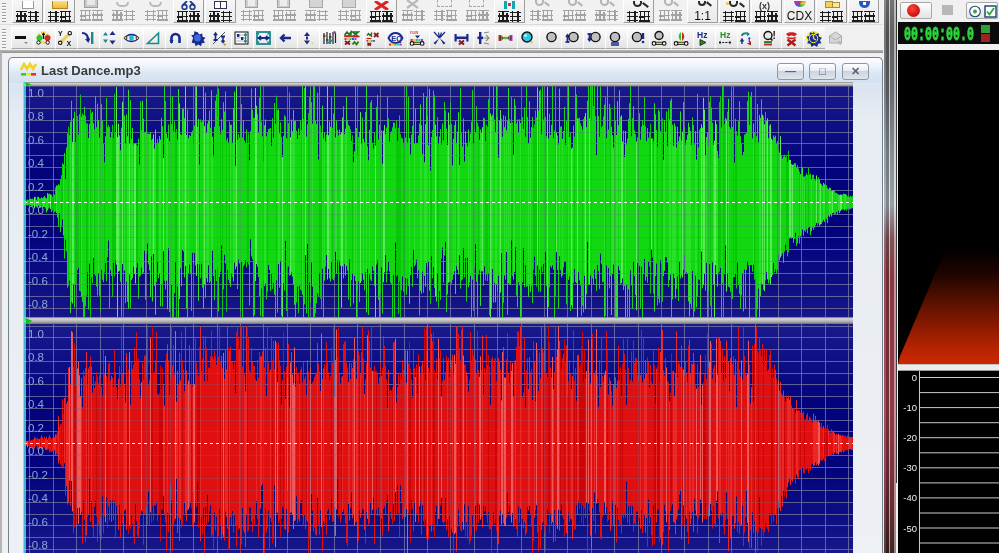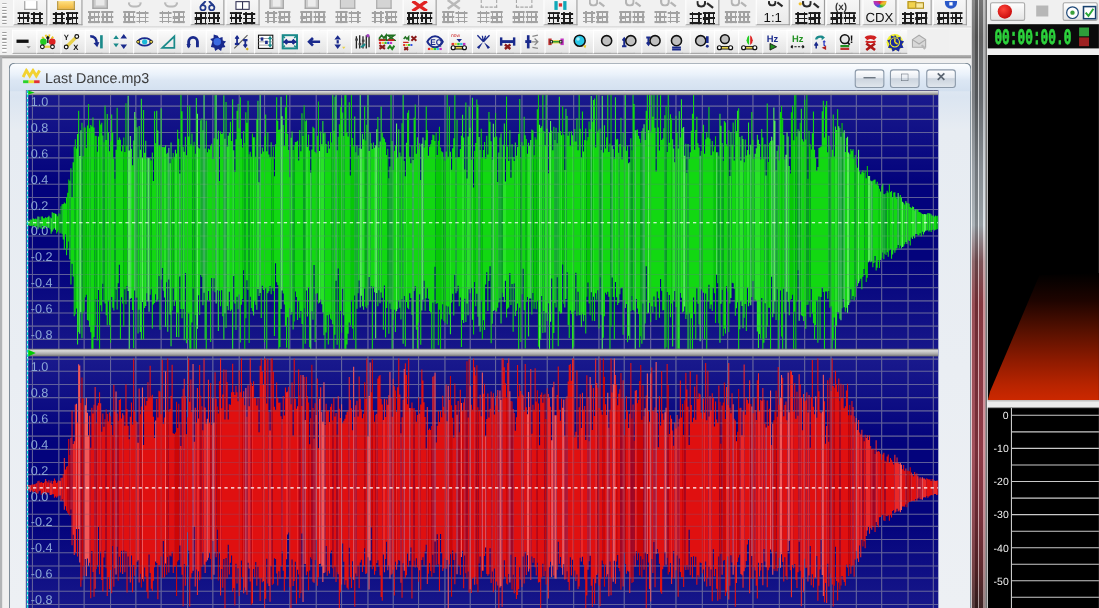--- a/index.html
+++ b/index.html
@@ -37,27 +37,27 @@
 .b2.dis { background:#f0f0f0; border-color:#f0f0f0; }
 .grip { position:absolute; left:2px; width:4px;
   background:repeating-linear-gradient(180deg,#9d9d9d 0 1px,#fff 1px 2px,transparent 2px 3px); }
 #tbend { position:absolute; left:0; top:50px; width:884px; height:3px;
   background:linear-gradient(180deg,#b9b9b9,#8f8f8f); }
 
 #ww { position:absolute; left:8px; top:57px; width:875px; height:496px;
   background:linear-gradient(180deg,#e9f0f8,#dbe5f1 30px,#e7ecf2 60px,#edf0f4);
   border:1px solid #72828f; border-bottom:none; border-radius:5px 5px 0 0; }
 #ttl { position:absolute; left:0; top:0; width:100%; height:25px;
-  background:linear-gradient(180deg,#fdfeff,#e9f1fa 40%,#dce7f4 60%,#d3e0ef); border-radius:5px 5px 0 0; }
+  background:linear-gradient(180deg,#fdfeff,#e9f1fa 40%,#dce7f4 60%,#d3e0ef); border-radius:5px 5px 0 0;font-weight:bold; }
 #ttl .name { position:absolute; left:32px; top:5px; font-size:13px; color:#3b3b3b; }
 .wbtn { position:absolute; top:5px; width:27px; height:17px; border:1px solid #8a98a8; border-radius:3px;
   background:linear-gradient(180deg,#ffffff,#e8ecf2 45%,#ccd4de 50%,#dfe5ec); color:#5a6470;
   font-size:11px; text-align:center; line-height:15px; font-weight:bold; }
 
-#cw { position:absolute; left:896px; top:0; width:103px; height:553px; background:#f0f0f0;
+#cw { position:absolute; left:896px; top:0; width:103px; height:483px; background:#f0f0f0;
   border-left:1px solid #3c3c3c; }
 .cbtn { position:absolute; height:17px; border:1px solid #a8a8a8; border-radius:2px;
   background:linear-gradient(180deg,#fefefe,#e4e4e4); }
 #led { position:absolute; left:1px; top:22px; width:102px; height:22px; background:#0b0b0b; }
 #spec { position:absolute; left:1px; top:50px; width:102px; height:314px; background:#000; overflow:hidden; }
 #wedge { position:absolute; left:0; top:198px; width:102px; height:116px;
   background:linear-gradient(180deg,#000 0%,#1e0400 22%,#551000 45%,#8c1a00 68%,#b82400 88%,#cc2800 100%);
   clip-path:polygon(46% 2%,100% 0,100% 100%,0 100%,2% 93%); }
 #msep { position:absolute; left:1px; top:364px; width:102px; height:7px; background:#ececec;
   border-top:1px solid #c2c2c2; border-bottom:1px solid #9a9a9a; }

